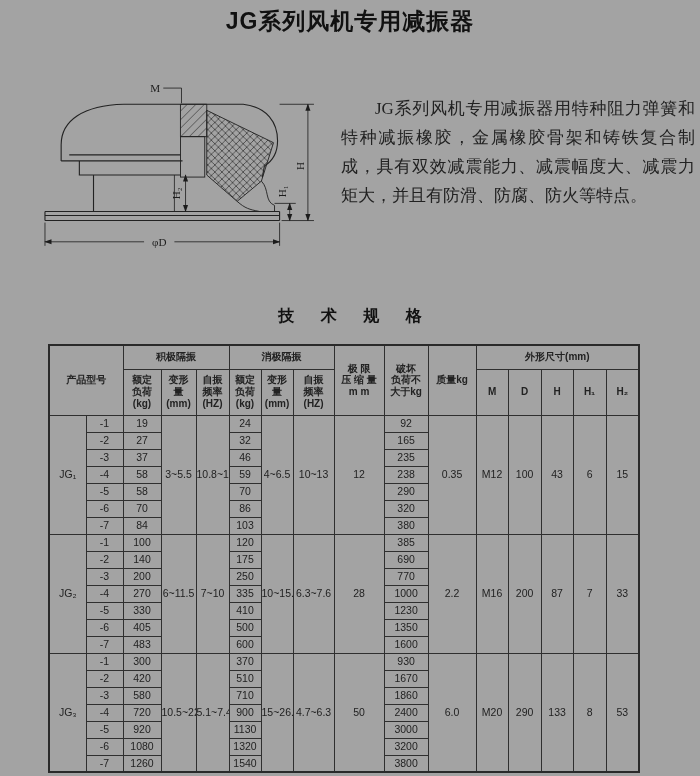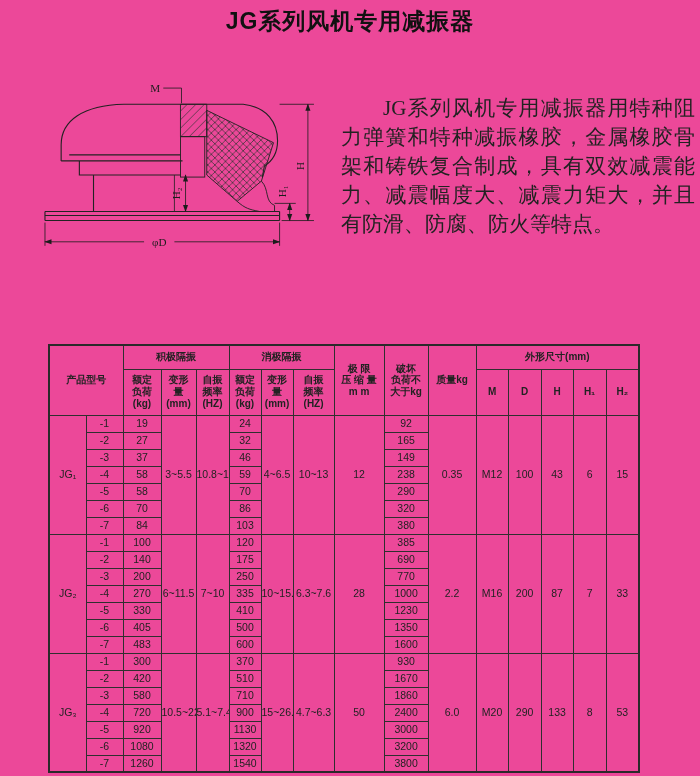--- a/index.html
+++ b/index.html
@@ -3,35 +3,35 @@
 <meta charset="utf-8">
 <style>
   * { margin:0; padding:0; box-sizing:border-box; }
   html,body { background:#fff; }
   body {
     width:700px; height:776px;
     font-family:"Liberation Sans", sans-serif;
     color:#1c1c1c;
     position:relative; overflow:hidden;
   }
-  .page { position:absolute; inset:0; background:#ec4899; }
+  .page { position:absolute; inset:0; background:#a3a3a3; }
 
   .doc-title {
     position:absolute; top:6px; left:0; width:100%;
     text-align:center; font-size:23px; font-weight:bold; letter-spacing:1px;
     color:#111;
   }
 
   .figure-wrap { position:absolute; left:30px; top:80px; width:305px; height:180px; }
   .figure-wrap svg { width:100%; height:100%; }
 
   .description {
     position:absolute; left:341px; top:94px; width:354px;
     font-family:"Liberation Serif", serif;
-    font-size:21px; line-height:29px; text-align:justify;
+    font-size:17px; line-height:29px; text-align:justify;
     text-indent:2em; color:#222;
   }
 
   .table-title {
     position:absolute; top:306px; left:0; width:100%;
     text-align:center; font-size:16px; font-weight:bold;
     letter-spacing:11px; text-indent:11px; color:#111;
   }
 
   table.spec {
@@ -119,20 +119,21 @@
       <text class="svgtext" x="118" y="12">M</text>
       <text class="svgtext" x="270" y="85" transform="rotate(-90 270 85)" text-anchor="middle">H</text>
       <text class="svgtext" x="252" y="110" transform="rotate(-90 252 110)" text-anchor="middle">H₁</text>
       <text class="svgtext" x="148" y="112" transform="rotate(-90 148 112)" text-anchor="middle">H₂</text>
       <text class="svgtext" x="127" y="164" text-anchor="middle">φD</text>
     </svg>
   </div>
 
   <div class="description">JG系列风机专用减振器用特种阻力弹簧和特种减振橡胶，金属橡胶骨架和铸铁复合制成，具有双效减震能力、减震幅度大、减震力矩大，并且有防滑、防腐、防火等特点。</div>
 
+  <div class="table-title">技 术 规 格</div>
 
   <table class="spec">
     <colgroup>
       <col style="width:37px">
         <col style="width:37px">
       <col style="width:38px">
         <col style="width:35px">
         <col style="width:33px">
       <col style="width:32px">
         <col style="width:32px">
@@ -208,21 +209,21 @@
         <tr>
           <td>-2</td>
           <td>27</td>
           <td>32</td>
           <td>165</td>
         </tr>
         <tr>
           <td>-3</td>
           <td>37</td>
           <td>46</td>
-          <td>149</td>
+          <td>235</td>
         </tr>
         <tr>
           <td>-4</td>
           <td>58</td>
           <td>59</td>
           <td>238</td>
         </tr>
         <tr>
           <td>-5</td>
           <td>58</td>

